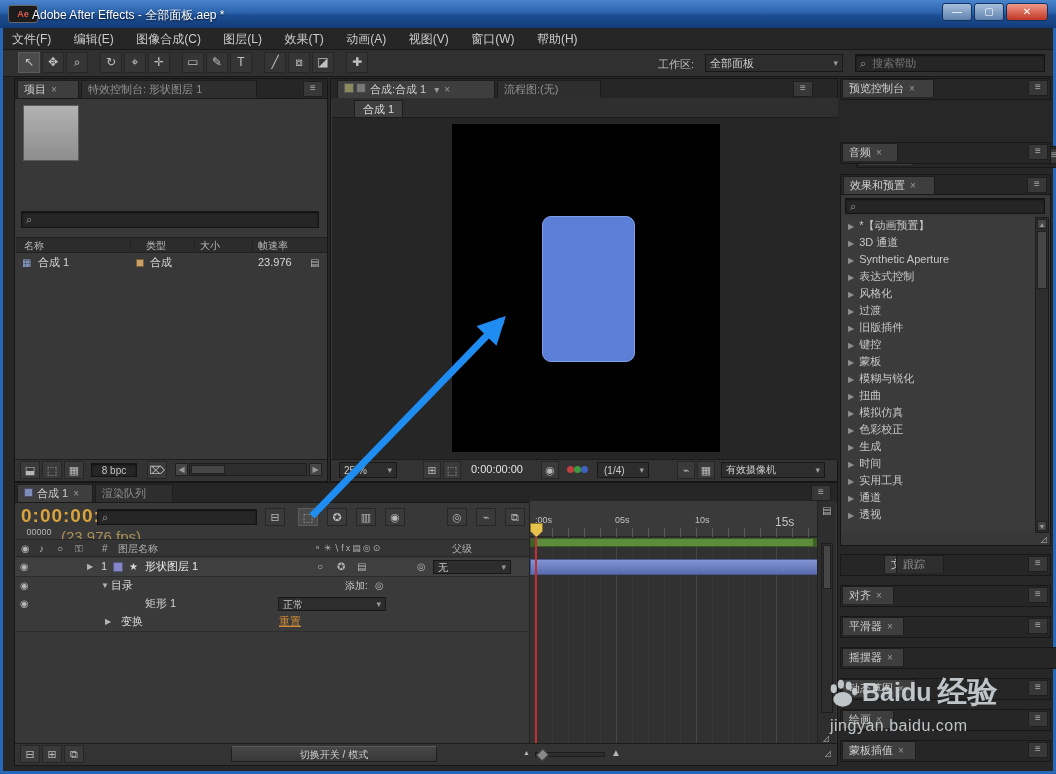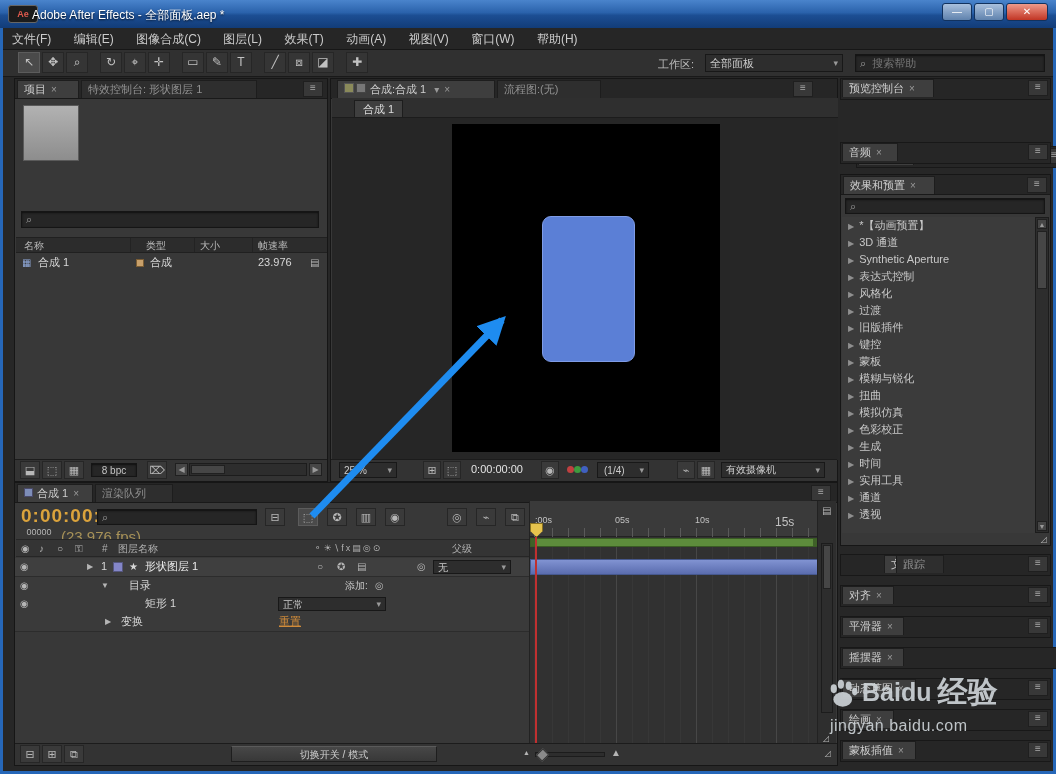--- a/index.html
+++ b/index.html
@@ -220,21 +220,21 @@
         <span class="abs glyph" style="left:402px;">◎</span>
         <div class="abs dropdown" style="left:418px;top:2px;width:78px;height:14px;font-size:10px;">
             <span>无</span>
             <span class="dar">▾</span>
           </div>
       </div>
 
       <div class="tl-row" style="top:94px;">
         <span class="abs glyph" style="left:5px;">◉</span>
         <span class="abs glyph" style="left:86px;font-size:8px;">▼</span>
-        <span class="abs" style="left:114px;text-align:right;">目录</span>
+        <span class="abs" style="left:96px;text-align:right;">目录</span>
         <span class="abs" style="left:330px;color:#c6c6c6;font-size:10px;">添加:</span>
         <span class="abs glyph" style="left:360px;">◎</span>
       </div>
 
       <div class="tl-row" style="top:112px;">
         <span class="abs glyph" style="left:5px;">◉</span>
         <span class="abs" style="left:130px;">矩形 1</span>
         <div class="abs dropdown" style="left:263px;top:2px;width:108px;height:14px;font-size:10px;">
             <span>正常</span>
             <span class="dar">▾</span>

